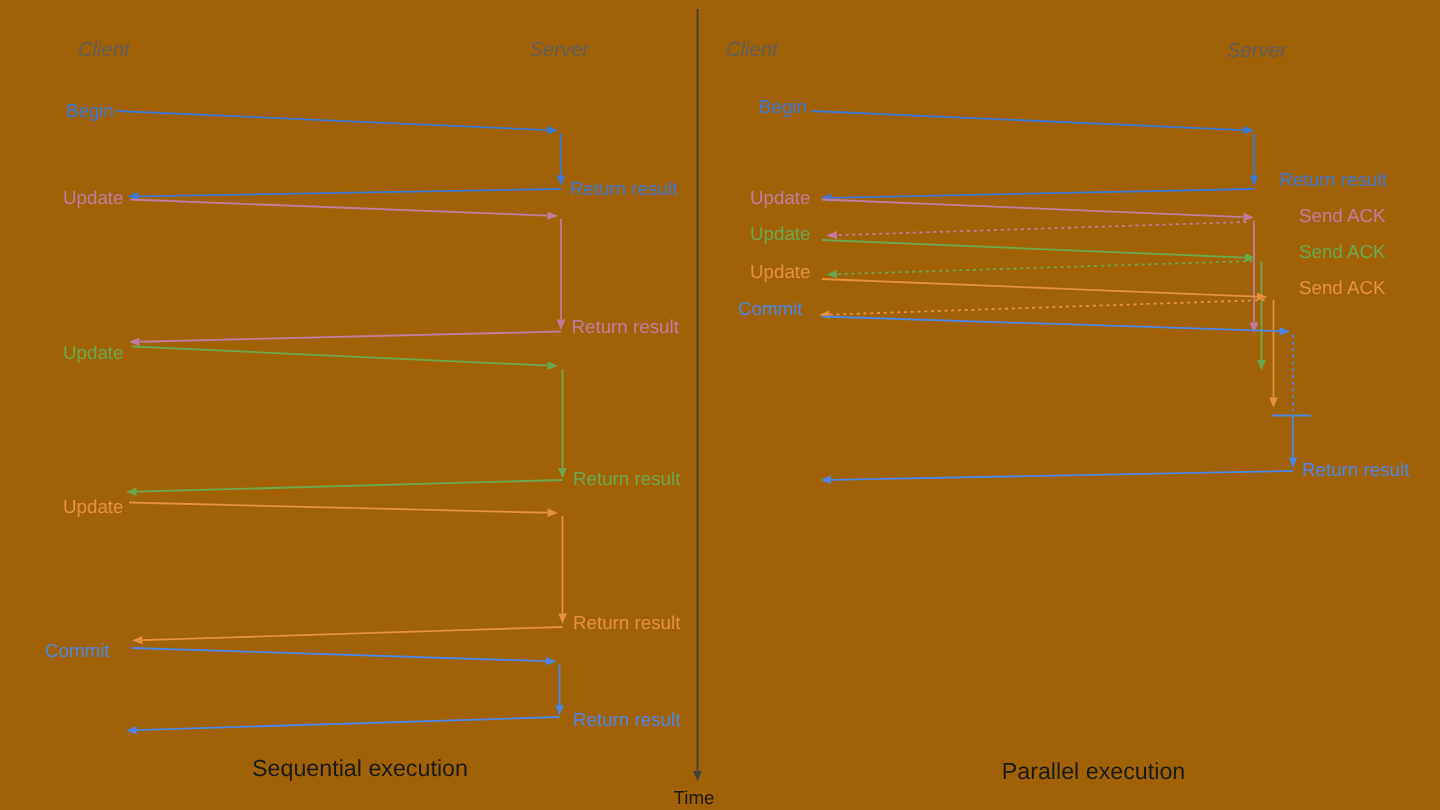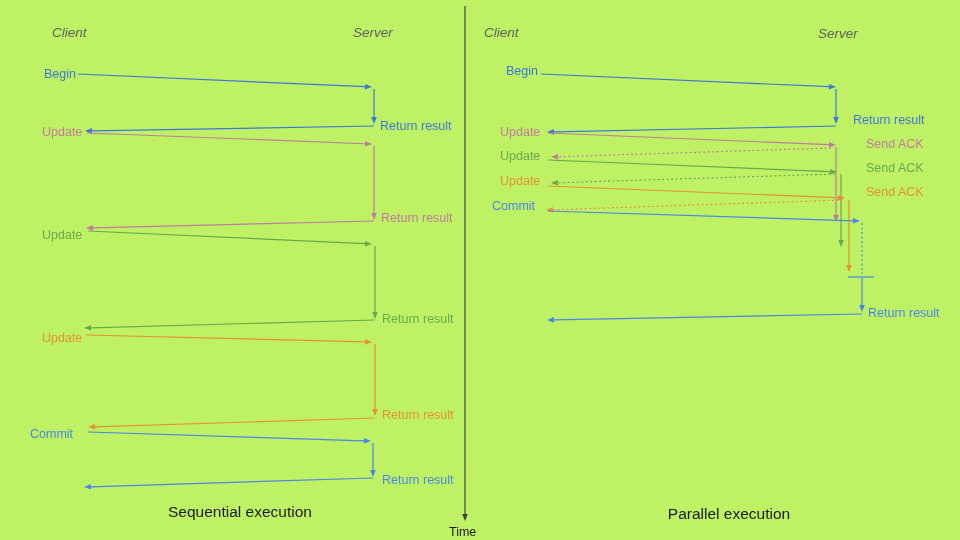--- a/index.html
+++ b/index.html
@@ -1,16 +1,16 @@
 <!DOCTYPE html>
 <html><head>
 <meta charset="utf-8">
 <style>
   html, body { margin: 0; padding: 0; background: #ffffff; }
-  .stage { position: relative; width: 960px; height: 540px; background: #bef264; overflow: hidden; }
+  .stage { position: relative; width: 960px; height: 540px; background: #a16207; overflow: hidden; }
   svg { display: block; }
   svg text { font-family: "Liberation Sans", sans-serif; }
 </style>
 </head>
 <body>
 
 <div class="stage">
   <svg id="diagram" width="960" height="540" viewBox="0 0 960 540" xmlns="http://www.w3.org/2000/svg">
       <polygon points="372,87 364.88314453031,89.48804506059349 365.1305218594704,83.89351161650563" fill="#3c78d8"></polygon>
       <line x1="78" y1="74" x2="365.0068331948902" y2="86.69077833854956" stroke="#3c78d8" stroke-width="1.2"></line>

